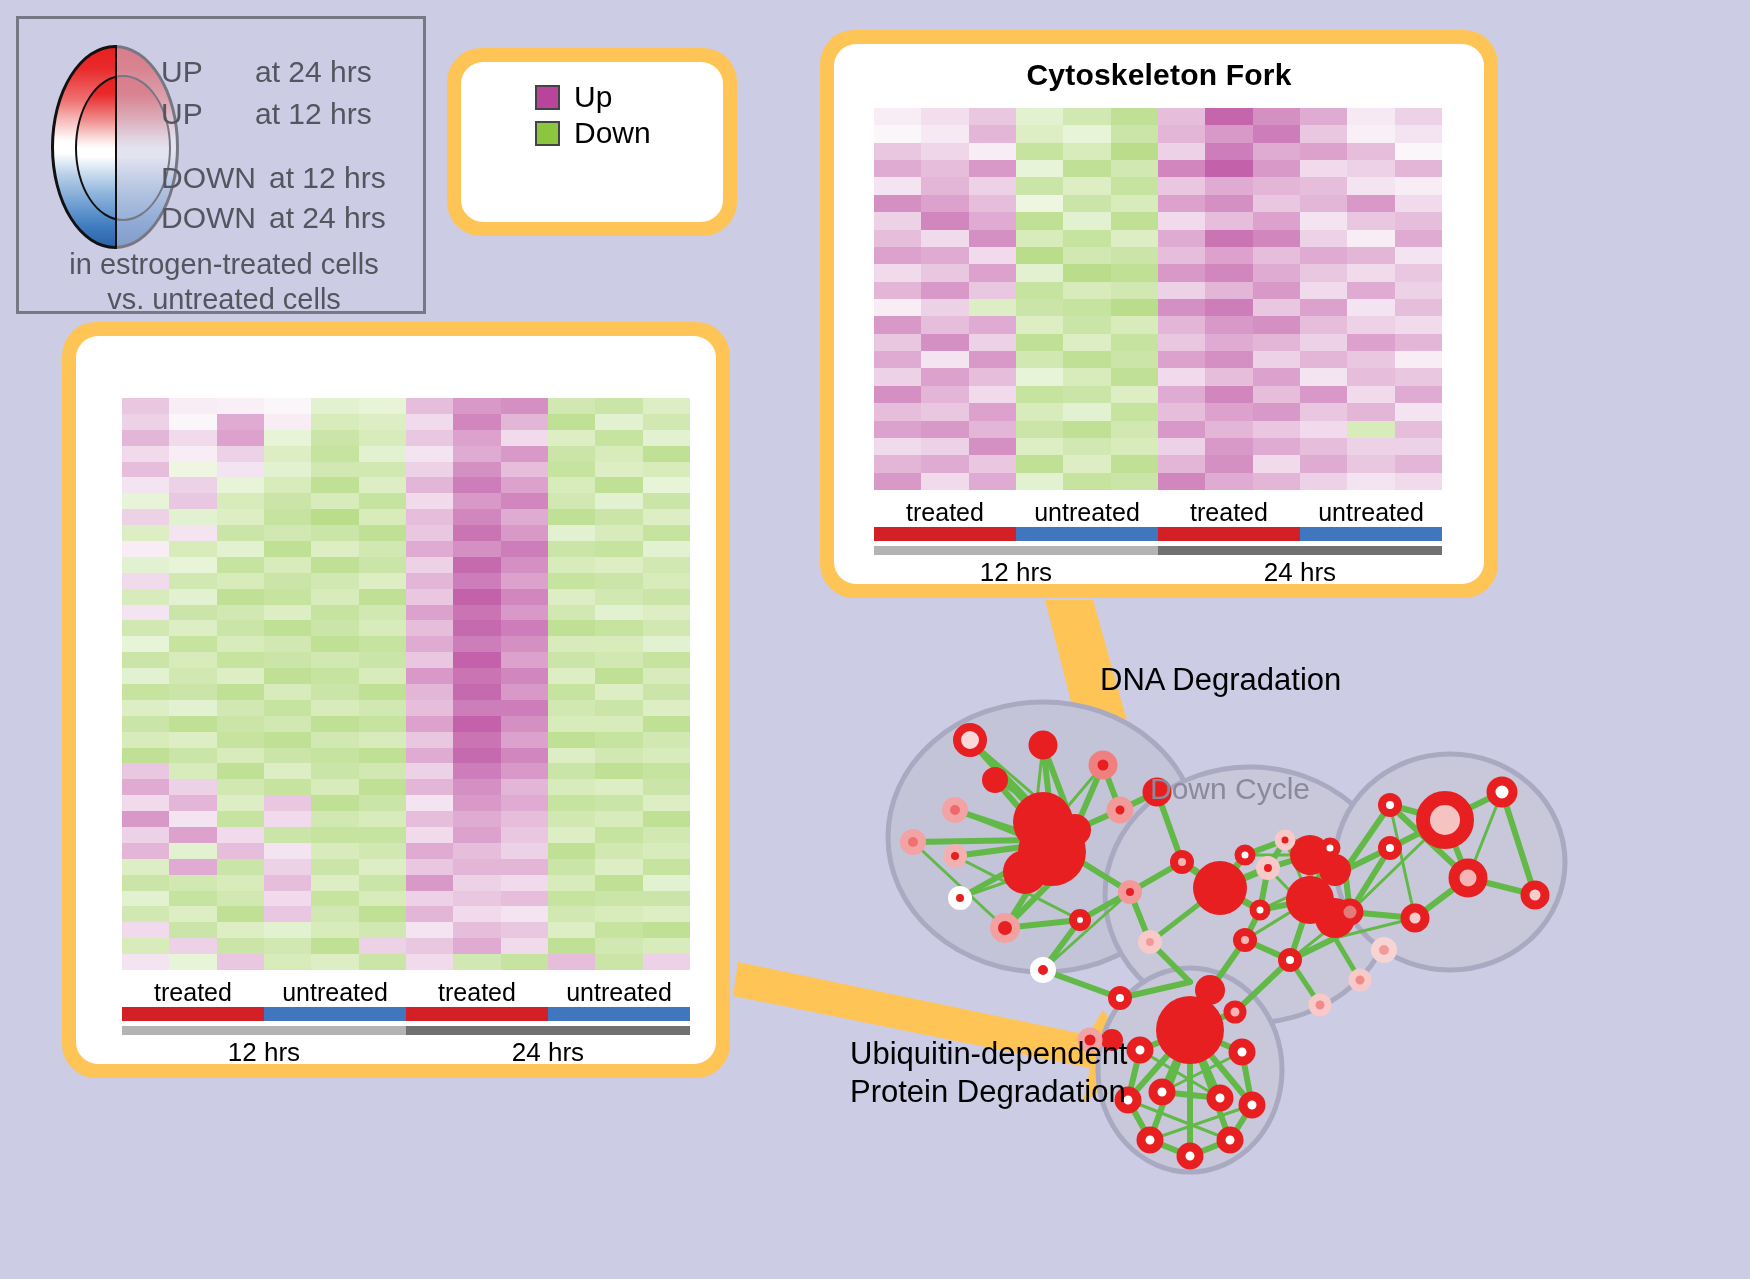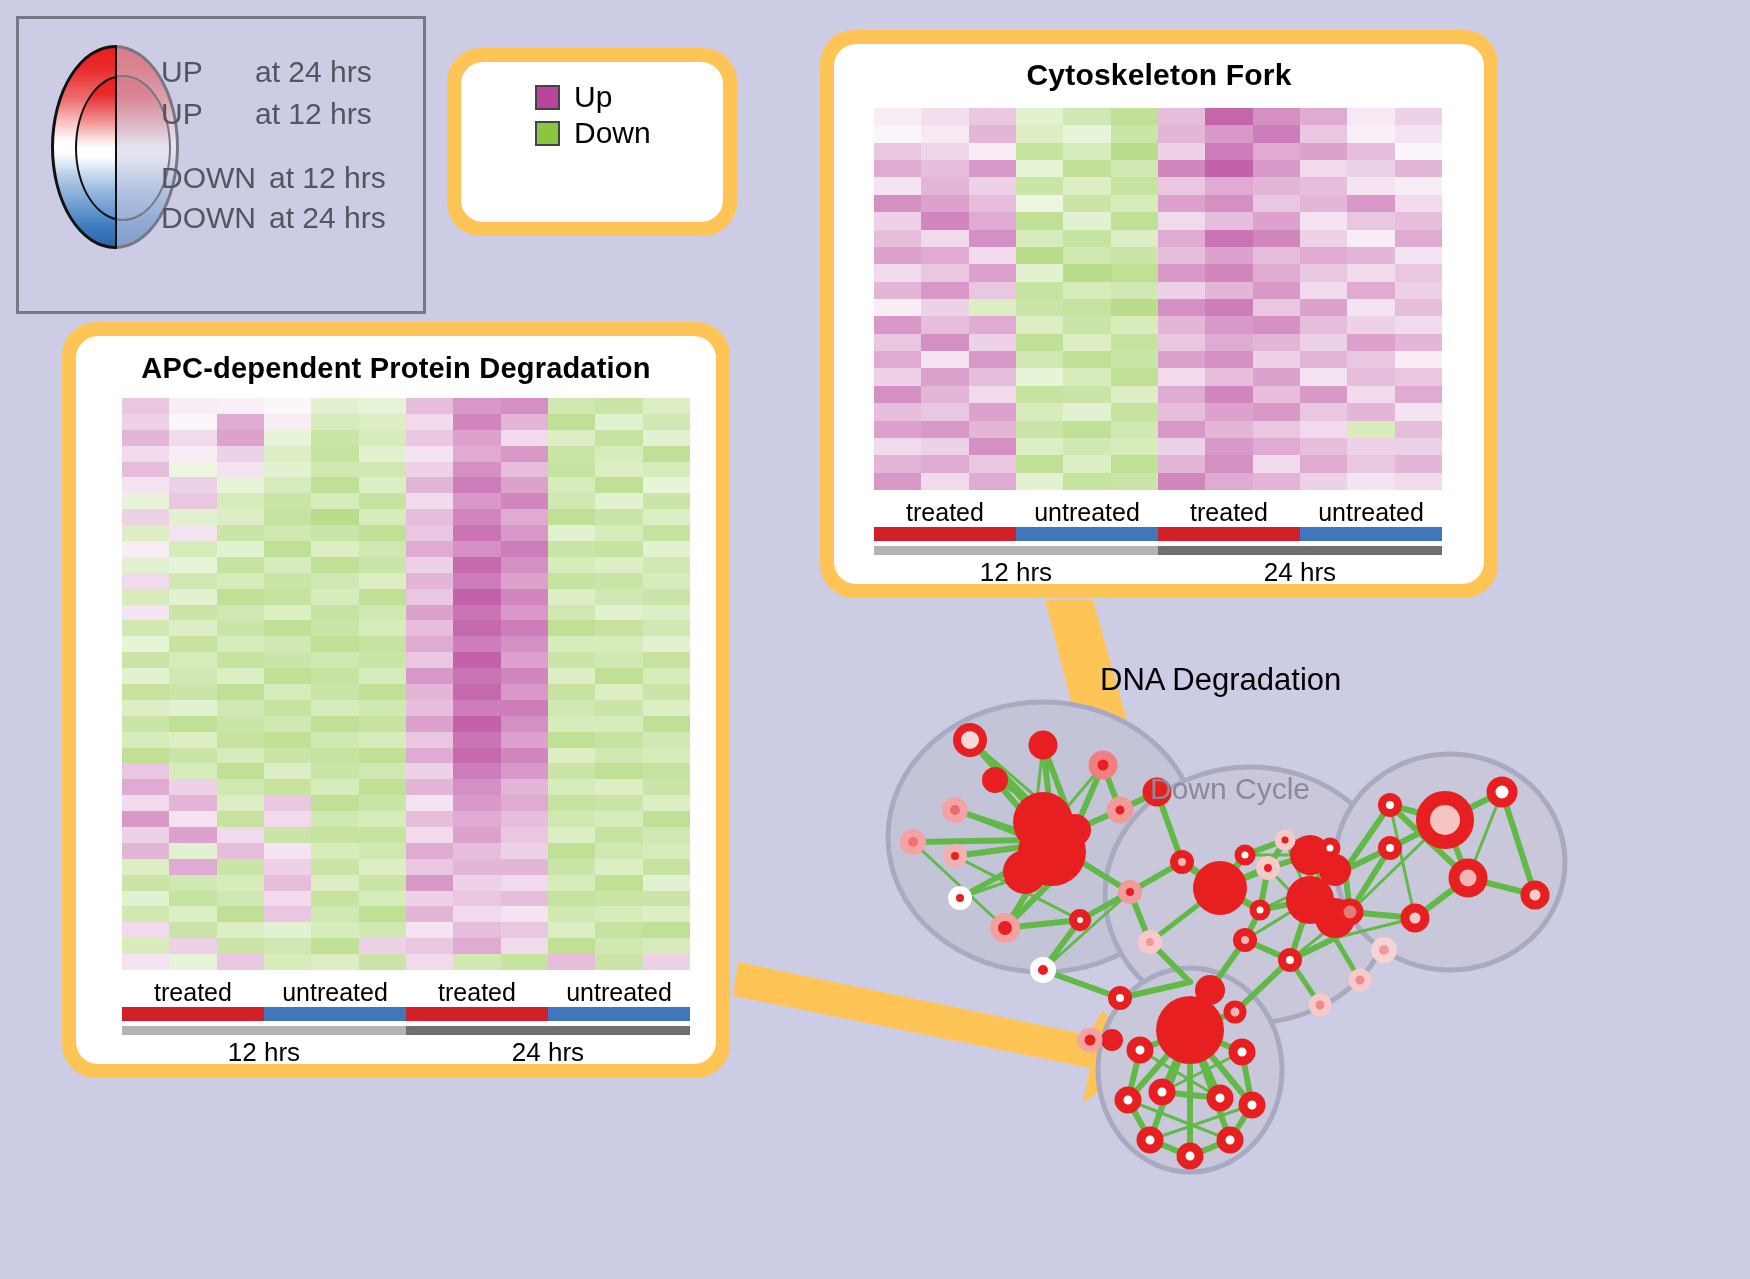--- a/index.html
+++ b/index.html
@@ -118,20 +118,24 @@
 
     <div class="cl-kw" style="left:142px;top:78px;">UP</div>
     <div class="cl-row" style="left:236px;top:78px;">at 12 hrs</div>
 
     <div class="cl-kw" style="left:142px;top:142px;">DOWN</div>
     <div class="cl-row" style="left:250px;top:142px;">at 12 hrs</div>
 
     <div class="cl-kw" style="left:142px;top:182px;">DOWN</div>
     <div class="cl-row" style="left:250px;top:182px;">at 24 hrs</div>
 
+    <div id="cl-foot">
+      <div>in estrogen-treated cells</div>
+      <div>vs. untreated cells</div>
+    </div>
   </div>
 
   <div id="key-panel" class="opanel">
     <div class="inner">
       <div class="key-items">
         <div class="key-item">
           <span class="key-sw" id="sw-up" style="background: rgb(184, 69, 155);"></span>
           <span class="key-lbl">Up</span>
         </div>
         <div class="key-item">
@@ -431,21 +435,20 @@
           <div class="time-labels">
             <div class="time-lab" style="flex:1">12 hrs</div>
             <div class="time-lab" style="flex:1">24 hrs</div>
           </div>
         </div>
     </div>
   </div>
 
   <div id="panel-apc" class="opanel">
     <div class="inner">
-      <div class="panel-title">APC-dependent Protein Degradation</div>
       <div class="heat" id="heat-apc" style="left: 46px; top: 62px; width: 568px; height: 572px; grid-template-columns: repeat(12, 1fr); grid-template-rows: repeat(36, 1fr);">
           <div class="hcell" style="background:#eac7e1"></div>
           <div class="hcell" style="background:#f8ecf5"></div>
           <div class="hcell" style="background:#f9f0f7"></div>
           <div class="hcell" style="background:#fbf6fa"></div>
           <div class="hcell" style="background:#e2f1cf"></div>
           <div class="hcell" style="background:#e8f4d8"></div>
           <div class="hcell" style="background:#e6bedc"></div>
           <div class="hcell" style="background:#d899c8"></div>
           <div class="hcell" style="background:#d48fc3"></div>
@@ -1114,15 +1117,17 @@
         <circle cx="440" cy="540" r="9" fill="#ffffff" stroke="#e81f20" stroke-width="9"></circle>
         <circle cx="400" cy="556" r="9" fill="#ffffff" stroke="#e81f20" stroke-width="9"></circle>
         <circle cx="322" cy="440" r="11" fill="#e81f20"></circle>
 
         <circle cx="300" cy="440" r="9" fill="#e81f20" stroke="#f3a3a3" stroke-width="7"></circle>
       </g>
     </svg>
 
     <div class="netlabel" id="lbl-dna">DNA Degradation</div>
     <div class="netlabel" id="lbl-cc">Down Cycle</div>
+    <div class="netlabel" id="lbl-ub">Ubiquitin-dependent
+Protein Degradation</div>
   </div>
 
 </div>
 
 </body></html>

